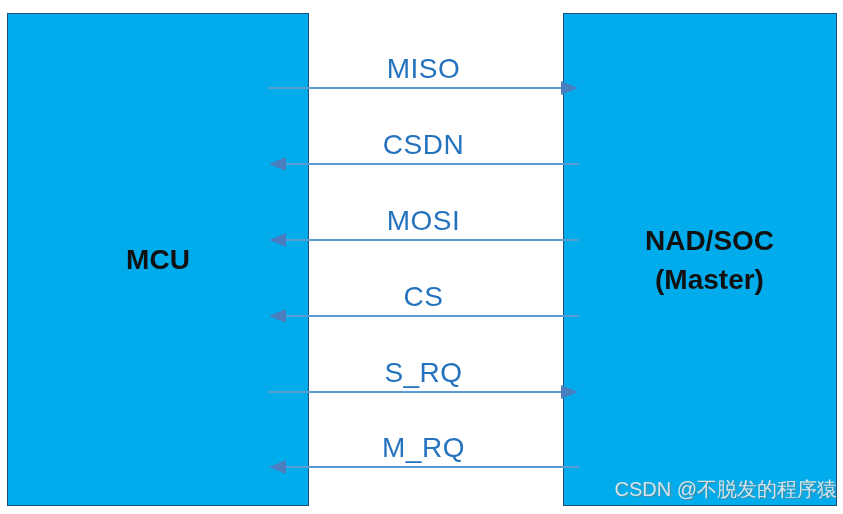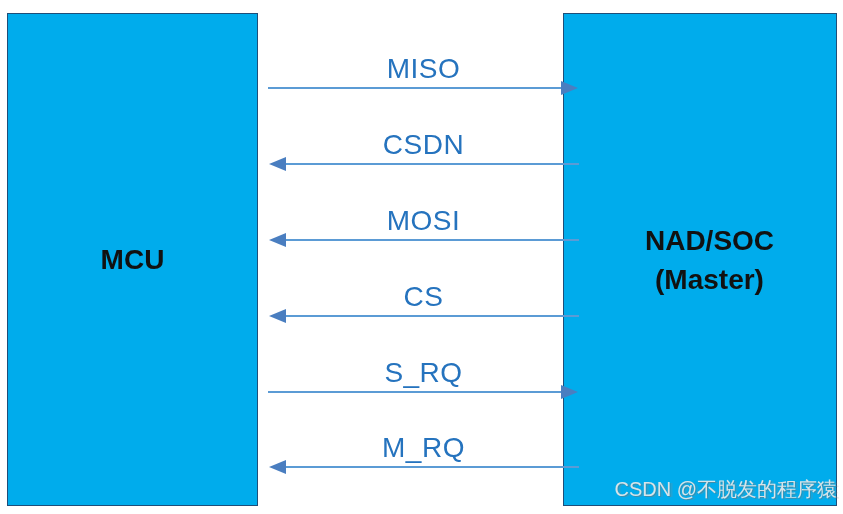--- a/index.html
+++ b/index.html
@@ -32,21 +32,21 @@
     display: flex;
     flex-direction: column;
     align-items: center;
     justify-content: center;
     text-align: center;
     color: var(--box-text);
     font-weight: bold;
     font-size: 28px;
     line-height: 39px;
   }
-  .node-box.left  { left: 7px;   width: 251px; gap: 48px; }
+  .node-box.left  { left: 7px;   width: 302px; gap: 48px; }
   .node-box.right { left: 563px; width: 274px; padding-left: 19px; }
 
   .channel {
     position: absolute;
     left: 268px;
     top: 0;
     width: 311px;
     height: 514px;
     padding-left: 24px;
   }

